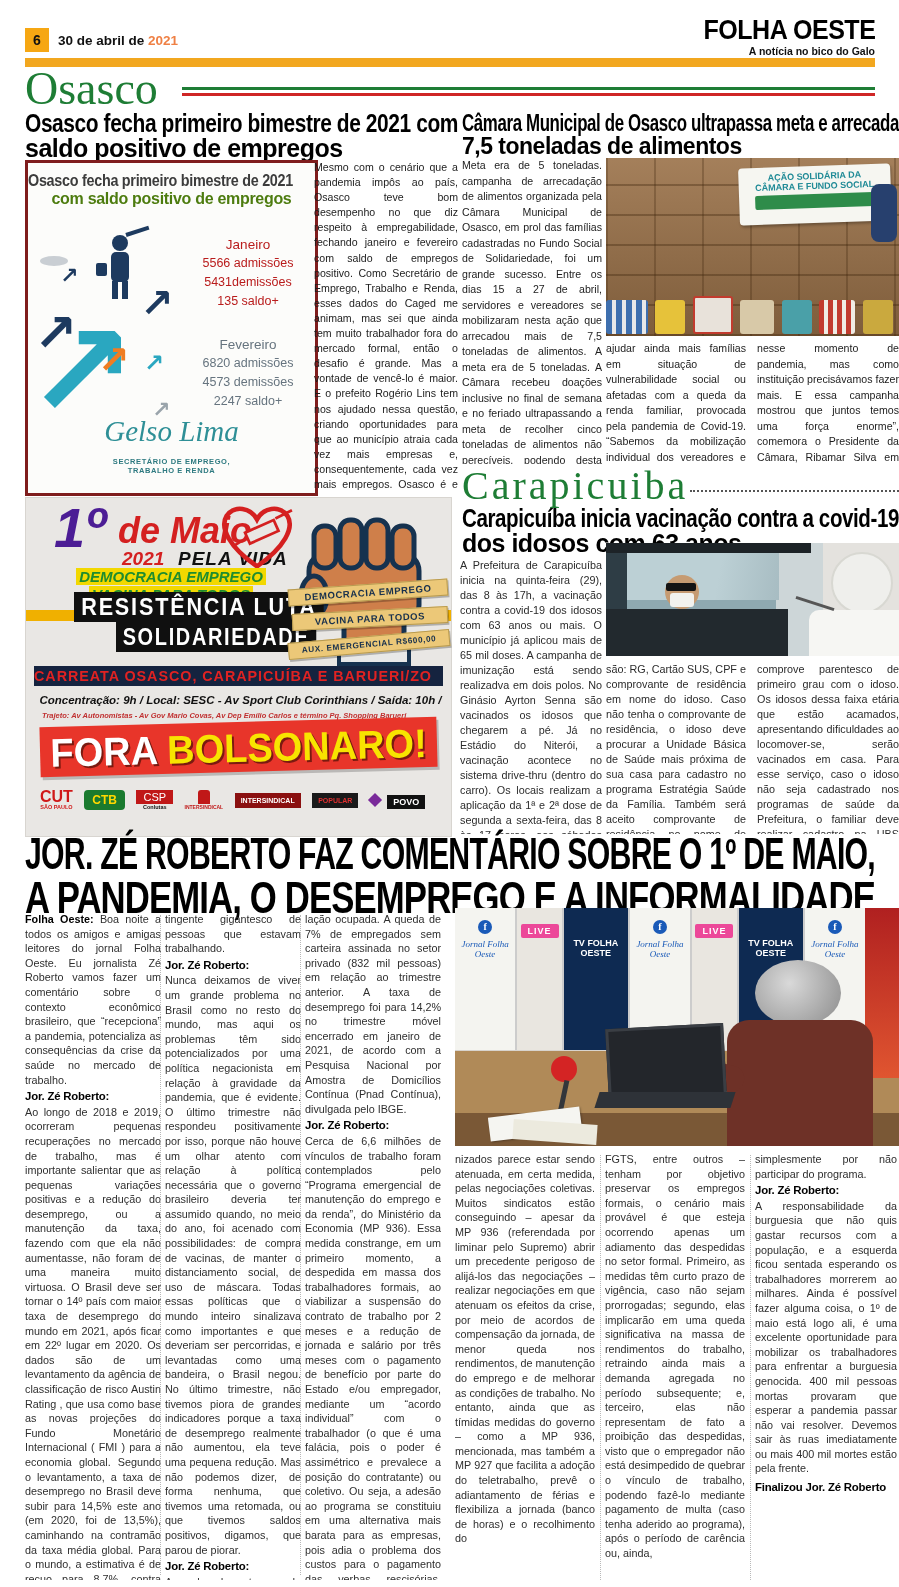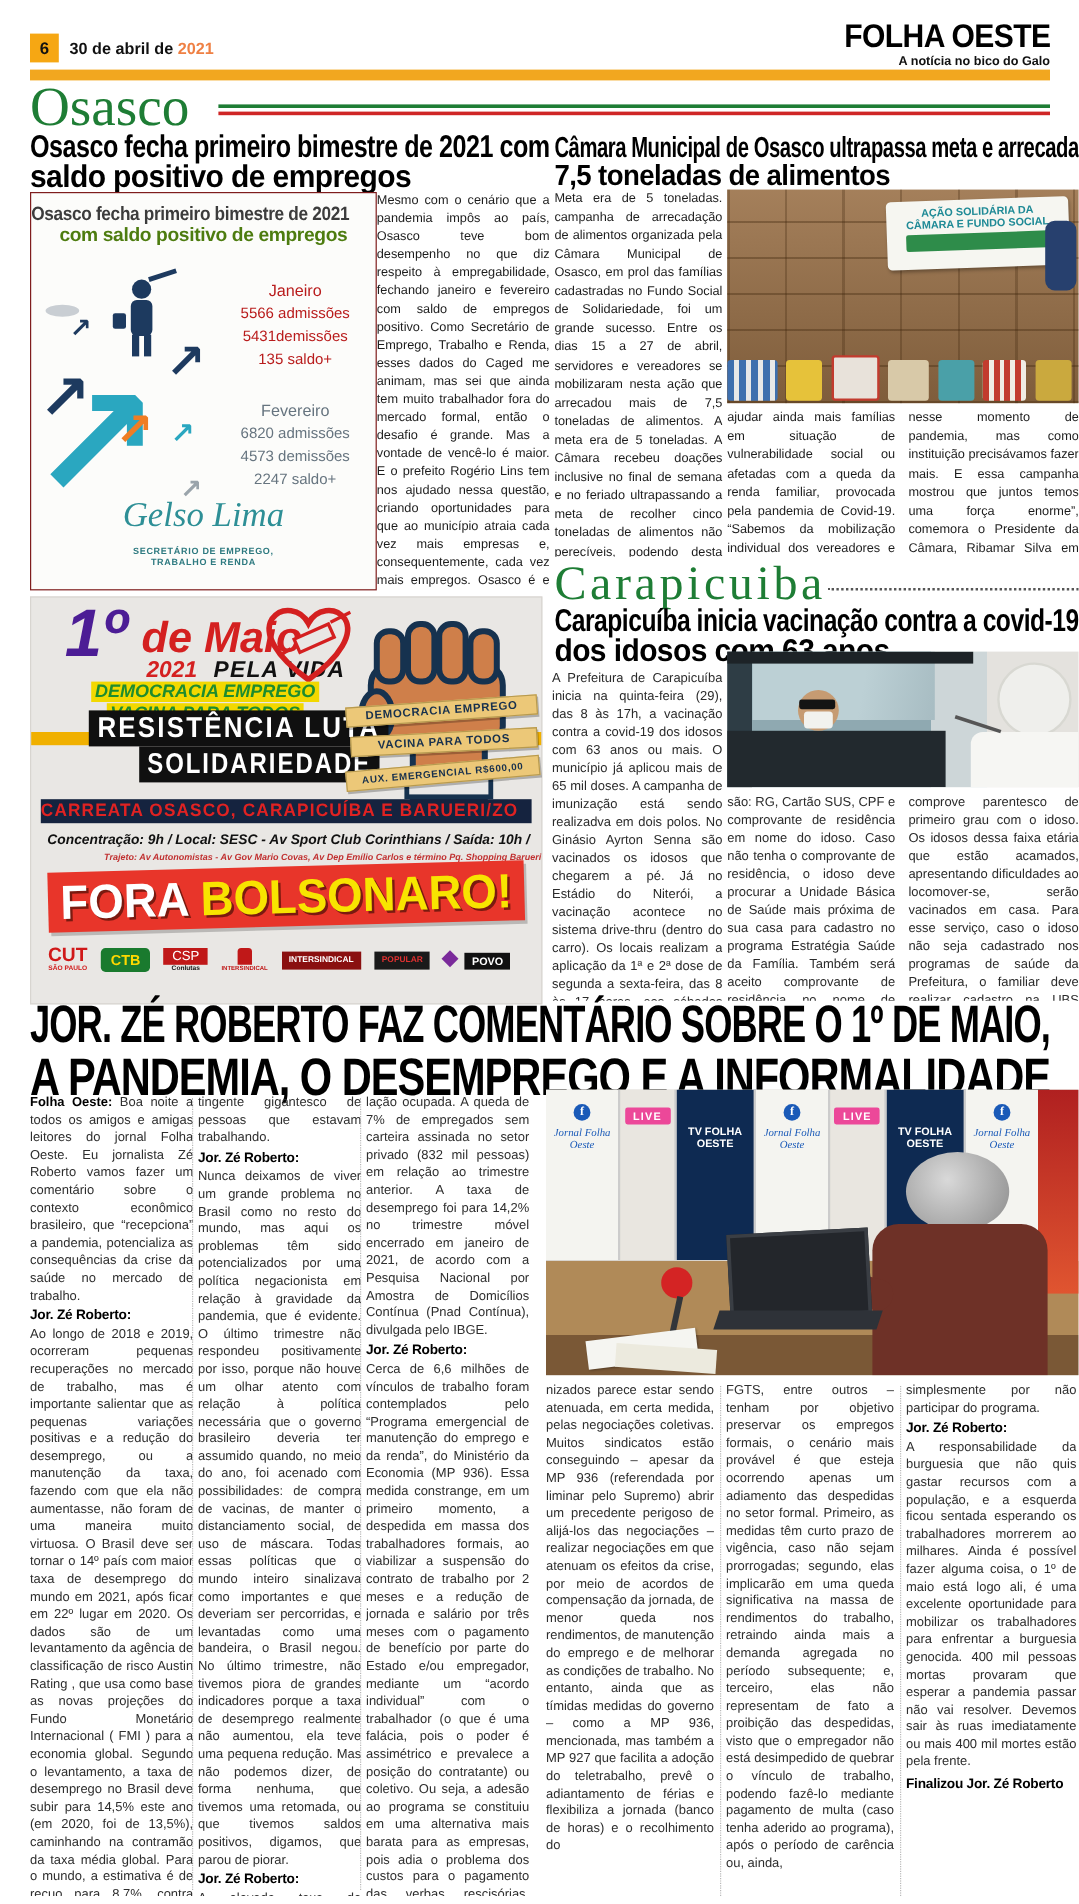--- a/index.html
+++ b/index.html
@@ -49,21 +49,21 @@
   <div class="abs" style="left:182px;top:87px;width:693px;height:3px;background:#1e7d35;"></div>
   <div class="abs" style="left:182px;top:93px;width:693px;height:3px;background:#cf2626;"></div>
 
   <div class="abs" style="left:25px;top:110px;">
     <span class="fit hl" style="font-size: 25px; transform: scale(0.837929, 1.05);">Osasco fecha primeiro bimestre de 2021 com</span>
   </div>
   <div class="abs" style="left:25px;top:135px;">
     <span class="fit hl" style="font-size: 25px; transform: scale(1, 1.05);">saldo positivo de empregos</span>
   </div>
 
-  <div class="abs" style="left:25px;top:160px;width:287px;height:330px;background:#fcfcfa;border:1px solid #7f1d1d;">
+  <div class="abs" style="left:25px;top:160px;width:287px;height:330px;background:#fcfcfa;border:3px solid #7f1d1d;">
     <div style="text-align:center;margin-top:9px;">
       <span class="fit" style="font-size: 16px; color: rgb(60, 60, 60); font-weight: bold; letter-spacing: -0.3px; transform: scale(0.897022, 1);">Osasco fecha primeiro bimestre de 2021</span><br>
       <span class="fit" style="font-size: 16px; color: #4d7c0f; font-weight: bold; letter-spacing: -0.3px; transform: scale(1, 1);">com saldo positivo de empregos</span>
     </div>
     <svg class="abs" style="left:4px;top:58px;" width="158" height="210" viewBox="0 0 158 210">
       <ellipse cx="22" cy="40" rx="14" ry="5" fill="#c9ced3"></ellipse>
       <text x="-6" y="196" font-size="132" font-weight="bold" fill="#2aa7c0" font-family="DejaVu Sans">↗</text>
       <text x="2" y="130" font-size="52" font-weight="bold" fill="#1d3a5f" font-family="DejaVu Sans">↗</text>
       <text x="108" y="96" font-size="40" font-weight="bold" fill="#1d3a5f" font-family="DejaVu Sans">↗</text>
       <text x="66" y="152" font-size="38" font-weight="bold" fill="#ef7d23" font-family="DejaVu Sans">↗</text>
@@ -136,21 +136,21 @@
     </svg>
     <div class="band" style="left:262px;top:86px;width:158px;transform:rotate(-4deg);z-index:4;">DEMOCRACIA EMPREGO</div>
     <div class="band" style="left:266px;top:112px;width:154px;transform:rotate(-3deg);z-index:4;">VACINA PARA TODOS</div>
     <div class="band" style="left:262px;top:138px;width:160px;transform:rotate(-5deg);z-index:4;font-size:8.2px;">AUX. EMERGENCIAL R$600,00</div>
     <div class="abs" style="left:8px;top:168px;width:409px;height:20px;background:#15233f;text-align:center;z-index:5;">
       <span class="fit" style="color: rgb(224, 34, 34); font-weight: bold; font-size: 15px; letter-spacing: 1px; line-height: 20px; transform: scale(0.956695, 1);">CARREATA OSASCO, CARAPICUÍBA E BARUERI/ZO</span>
     </div>
     <div class="abs" style="left:2px;top:192px;width:425px;text-align:center;">
       <span class="fit" style="font-weight: bold; font-style: italic; font-size: 11.5px; color: rgb(17, 17, 17); transform: scale(1, 1);">Concentração: 9h / Local: SESC - Av Sport Club Corinthians / Saída: 10h /</span>
     </div>
-    <div class="abs" style="left:0;top:206px;width:425px;text-align:right;">
+    <div class="abs" style="left:16px;top:206px;width:425px;text-align:left;">
       <span class="fit" style="font-style: italic; font-size: 7.5px; color: rgb(192, 48, 48); font-weight: bold; transform: scale(1, 1);">Trajeto: Av Autonomistas - Av Gov Mario Covas, Av Dep Emílio Carlos e término Pq. Shopping Barueri</span>
     </div>
     <div class="abs" style="left:14px;top:224px;width:397px;height:50px;background:#e8352a;transform:rotate(-1.5deg);text-align:center;box-shadow:2px 3px 0 rgba(0,0,0,.2);">
       <span class="fit" style="font-size: 38px; font-weight: bold; line-height: 50px; letter-spacing: 0px; transform: scale(1, 1.05);">
         <span style="color:#fff;text-shadow:2px 2px 0 #7a1a10;">FORA</span>
         <span style="color:#f8e400;text-shadow:2px 2px 0 #7a1a10;">BOLSONARO!</span>
       </span>
     </div>
     <div class="abs" style="left:14px;top:292px;width:400px;height:38px;">
       <span class="lg">

